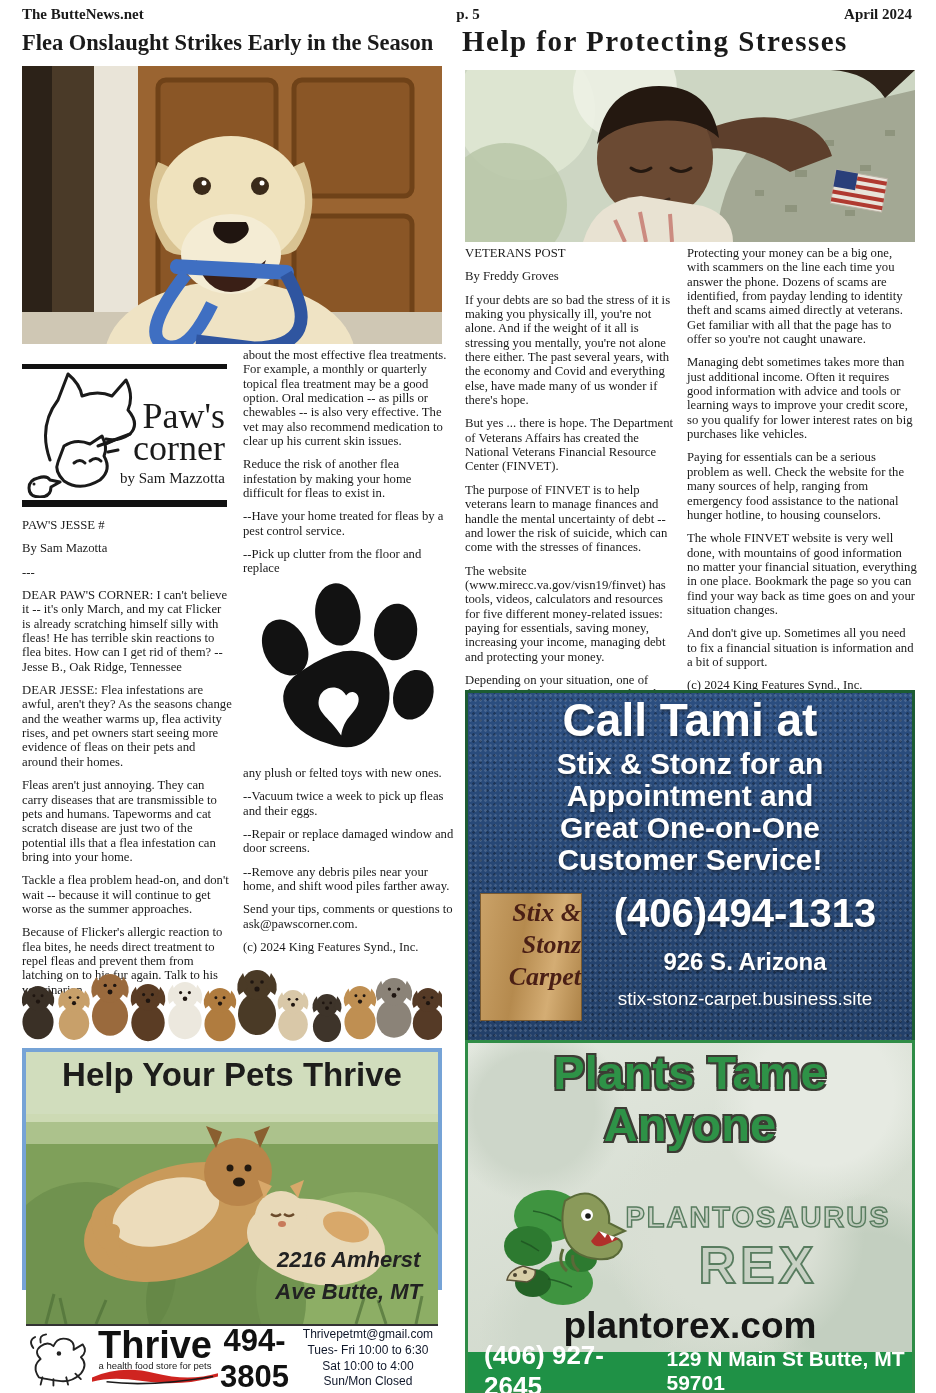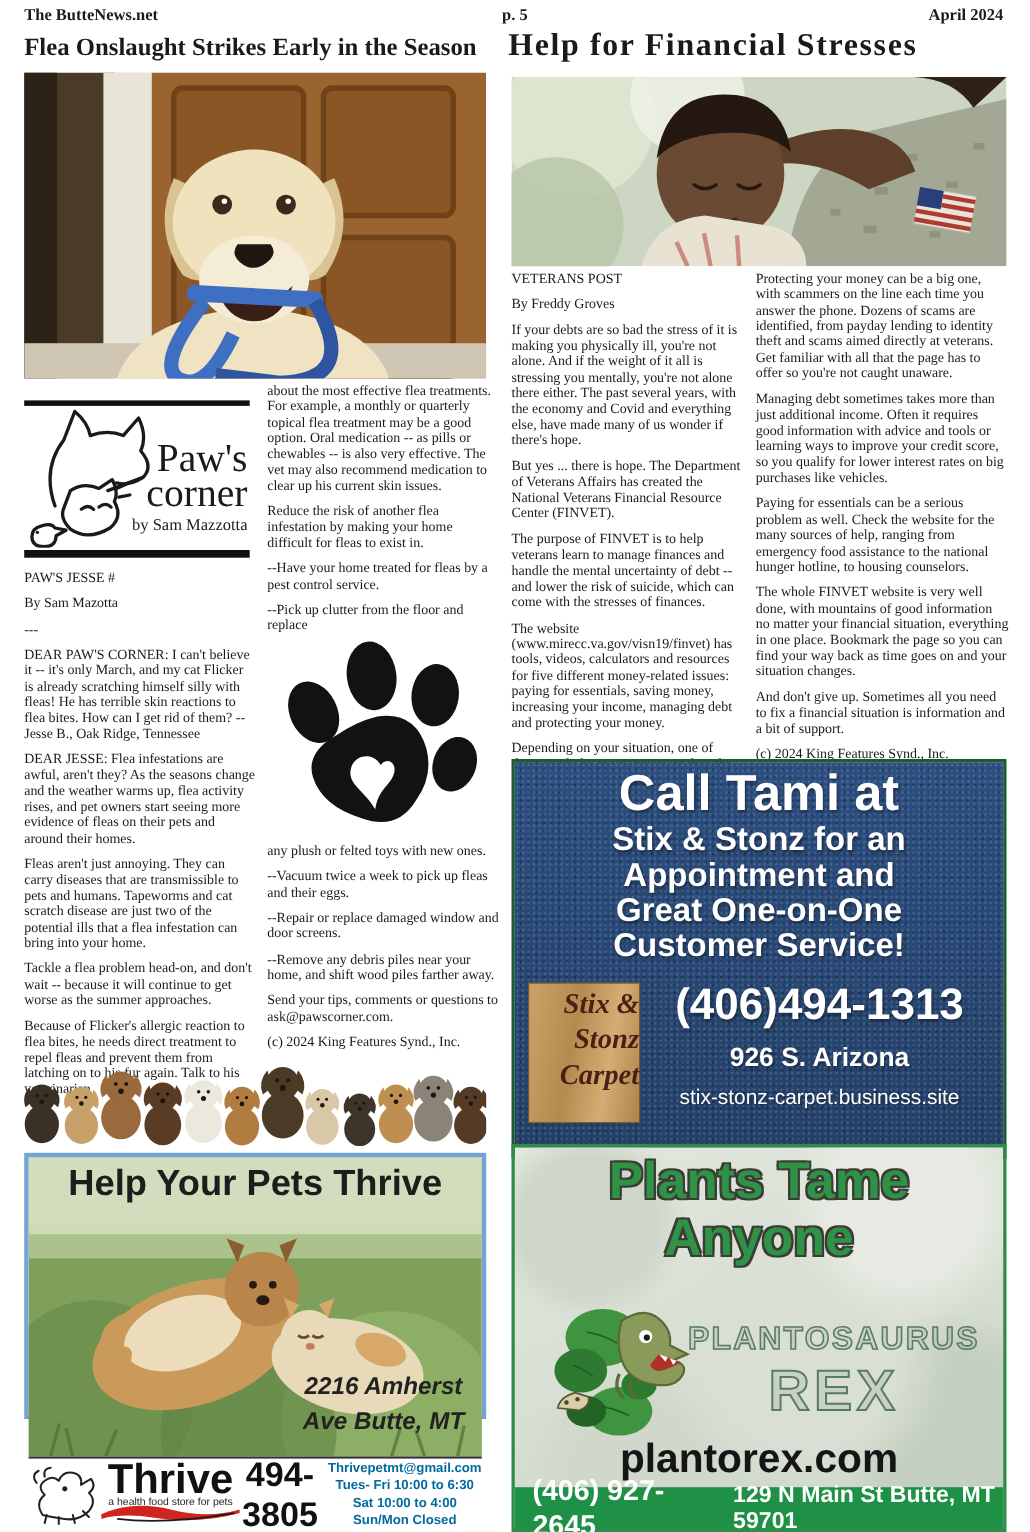--- a/index.html
+++ b/index.html
@@ -77,22 +77,22 @@
   #thrive-address{position:absolute;right:16px;top:192px;text-align:center;
     font-size:22px;font-weight:bold;font-style:italic;color:#222;line-height:1.45;}
   #thrive-bar{position:absolute;left:0;top:272px;width:412px;height:65px;background:#fff;
     border-top:2px solid #333;display:flex;align-items:center;}
   #thrive-doodle{width:64px;height:58px;flex:0 0 auto;}
   #thrive-brand{position:relative;width:130px;text-align:center;flex:0 0 auto;}
   #thrive-name{font-size:38px;font-weight:bold;line-height:0.9;color:#111;}
   #thrive-tagline{font-size:9.5px;color:#222;margin-top:-2px;}
   #thrive-swoosh{width:126px;height:16px;margin-top:-4px;}
   #thrive-phone{flex:1;text-align:center;font-size:31px;font-weight:bold;color:#111;}
-  #thrive-contact{flex:0 0 auto;width:158px;text-align:center;font-size:12px;font-weight:bold;
-    color:#0369a1;line-height:1.3;padding-right:4px;}
+  #thrive-contact{flex:0 0 auto;width:158px;text-align:center;font-size:12px;font-weight:normal;
+    color:#0f172a;line-height:1.3;padding-right:4px;}
 
   
   #plant-ad{left:465px;top:1040px;width:450px;height:353px;box-sizing:border-box;
     border:3px solid #2f8c46;
     background:
       radial-gradient(circle at 15% 20%, #cdd6c9 0 60px, transparent 90px),
       radial-gradient(circle at 80% 15%, #e6eae2 0 70px, transparent 110px),
       radial-gradient(circle at 60% 55%, #d9dfd4 0 80px, transparent 130px),
       radial-gradient(circle at 90% 75%, #c3cfc0 0 70px, transparent 110px),
       radial-gradient(circle at 25% 85%, #cfd8cb 0 60px, transparent 100px),
@@ -119,21 +119,21 @@
 </head>
 <body>
 
 <div id="page">
 
   <div class="abs hdr" id="hdr-site">The ButteNews.net</div>
   <div class="abs hdr" id="hdr-page">p. 5</div>
   <div class="abs hdr" id="hdr-date">April 2024</div>
 
   <div class="abs" id="flea-headline">Flea Onslaught Strikes Early in the Season</div>
-  <div class="abs" id="vet-headline">Help for Financial Stresses</div>
+  <div class="abs" id="vet-headline">Help for Protecting Stresses</div>
 
   <svg class="abs" id="dog-photo" viewBox="0 0 420 278" preserveAspectRatio="none">
     <rect width="420" height="278" fill="#d8d2c6"></rect>
     <rect x="0" y="0" width="82" height="278" fill="#4a3a28"></rect>
     <rect x="0" y="0" width="30" height="278" fill="#2c2218"></rect>
     <rect x="72" y="0" width="48" height="278" fill="#e9e4d8"></rect>
     <rect x="116" y="0" width="304" height="278" fill="#9a6431"></rect>
     <rect x="136" y="14" width="118" height="116" rx="8" fill="#8a5626" stroke="#6f4218" stroke-width="5"></rect>
     <rect x="272" y="14" width="118" height="116" rx="8" fill="#8a5626" stroke="#6f4218" stroke-width="5"></rect>
     <rect x="136" y="150" width="118" height="128" rx="8" fill="#8a5626" stroke="#6f4218" stroke-width="5"></rect>

